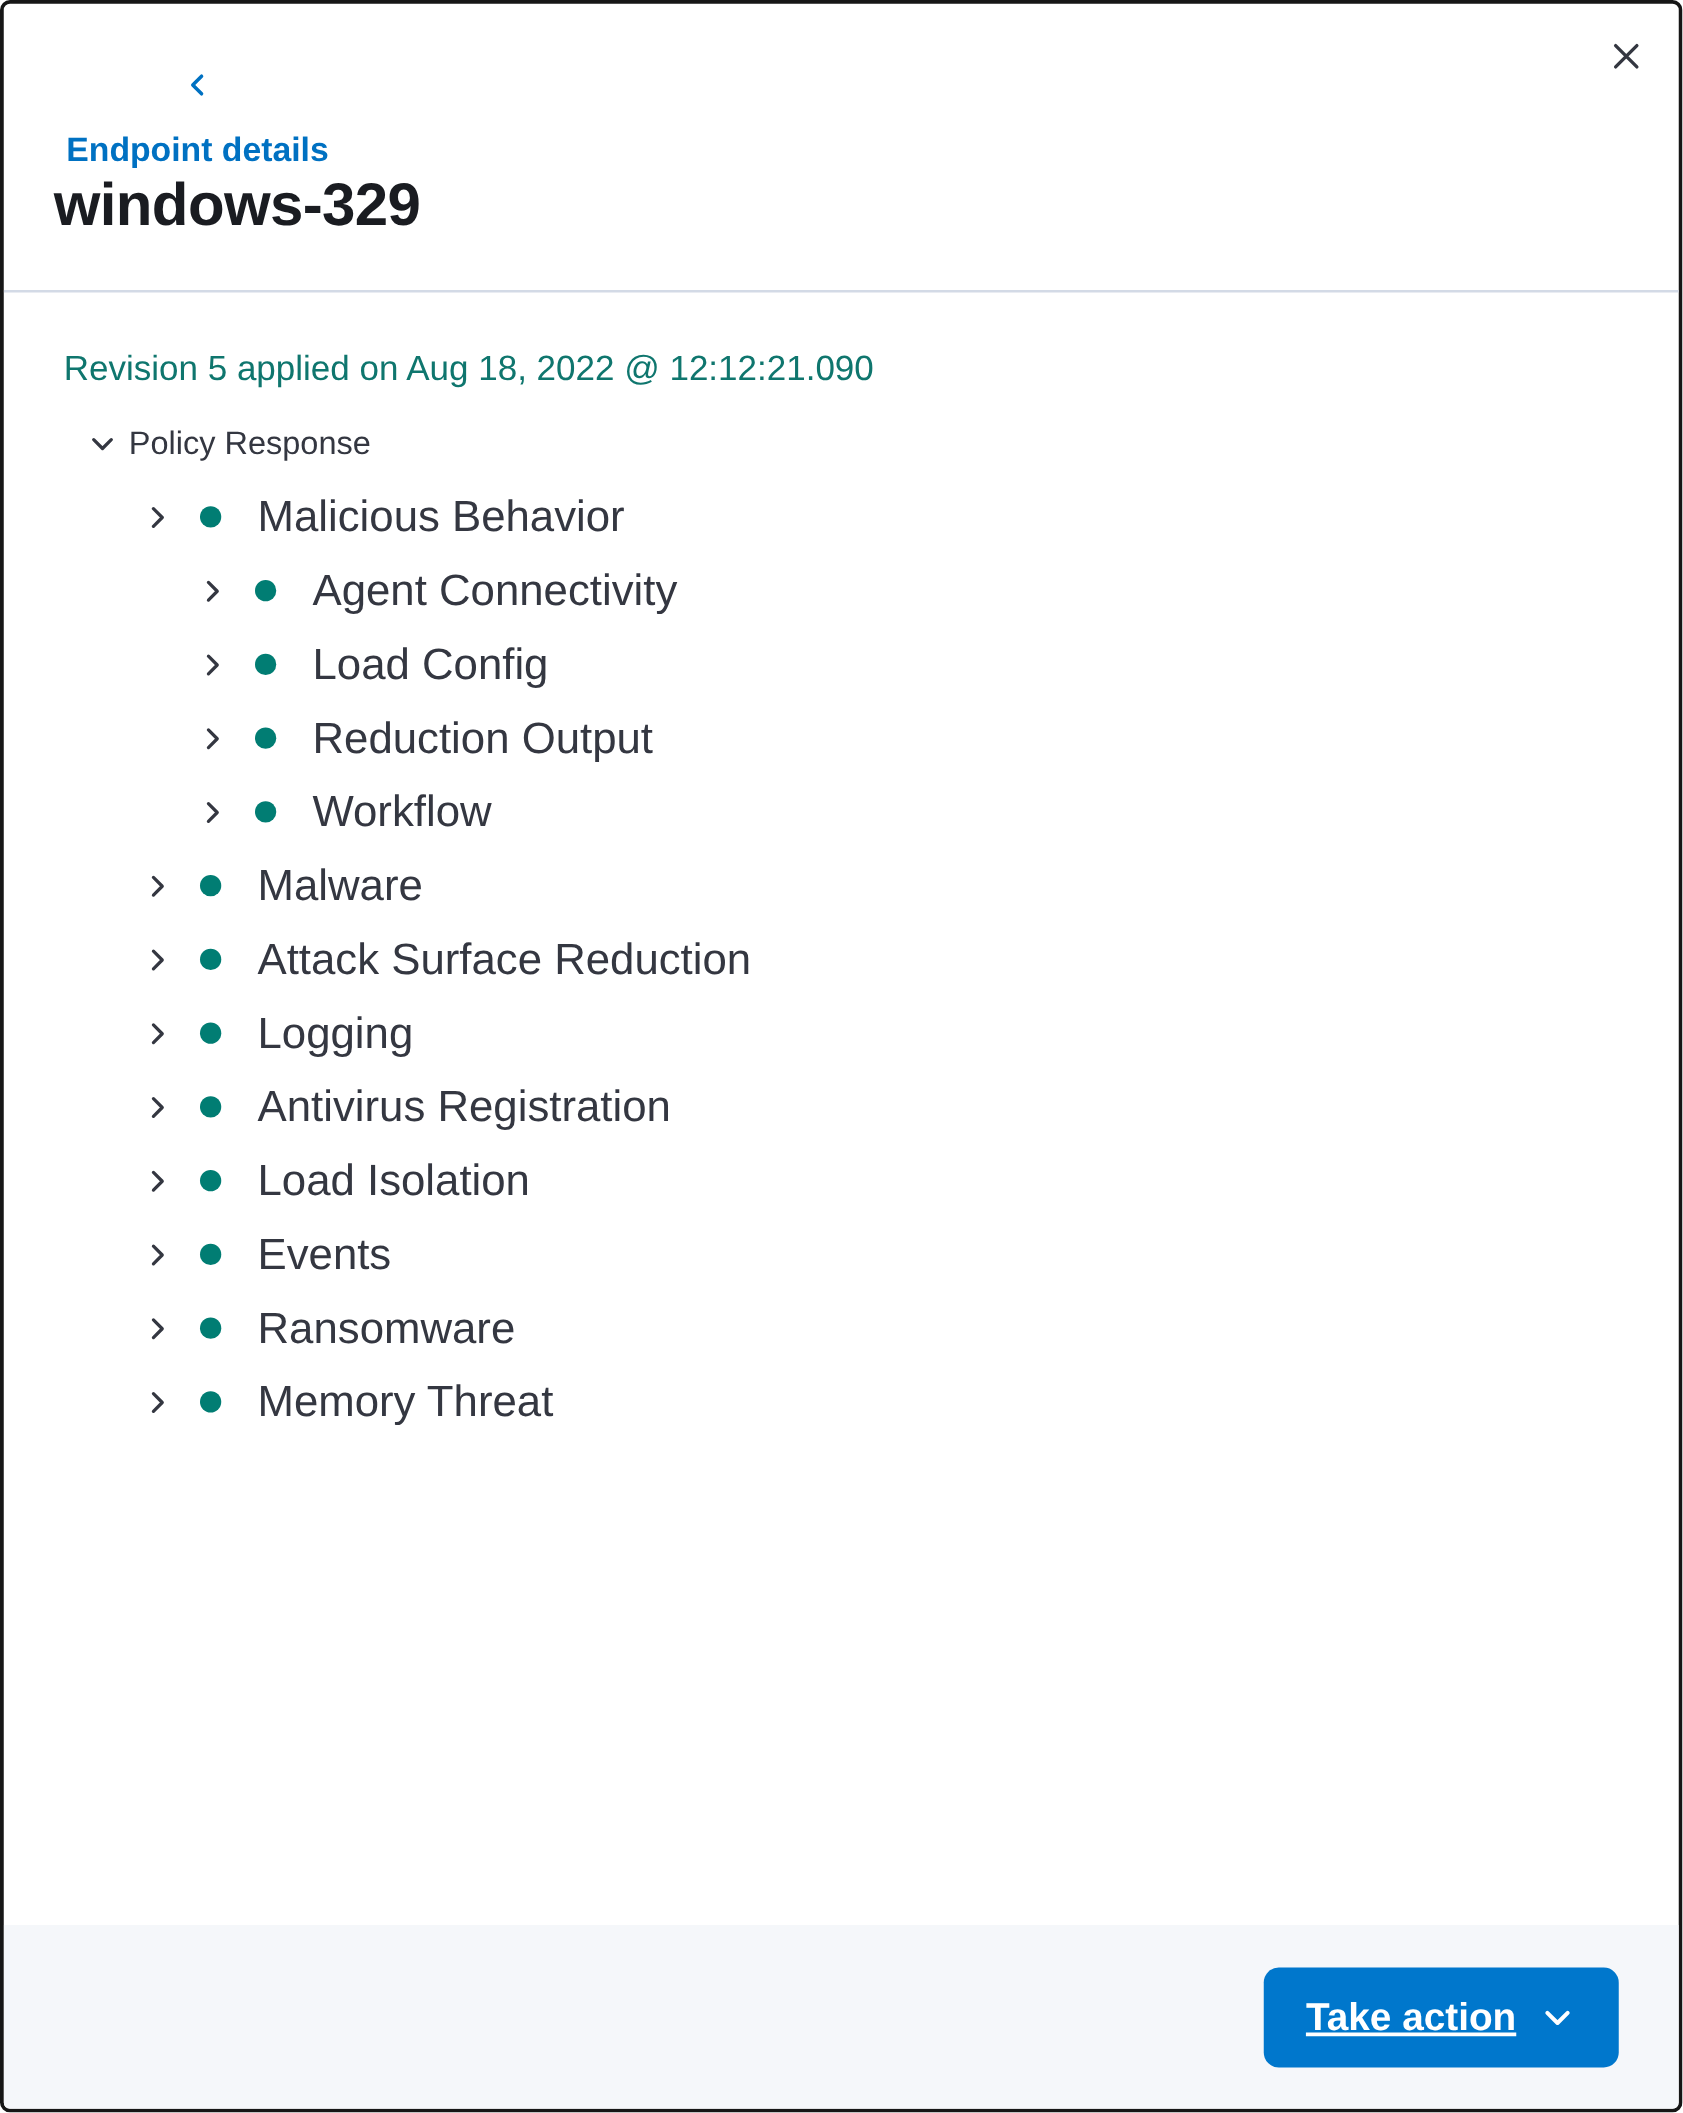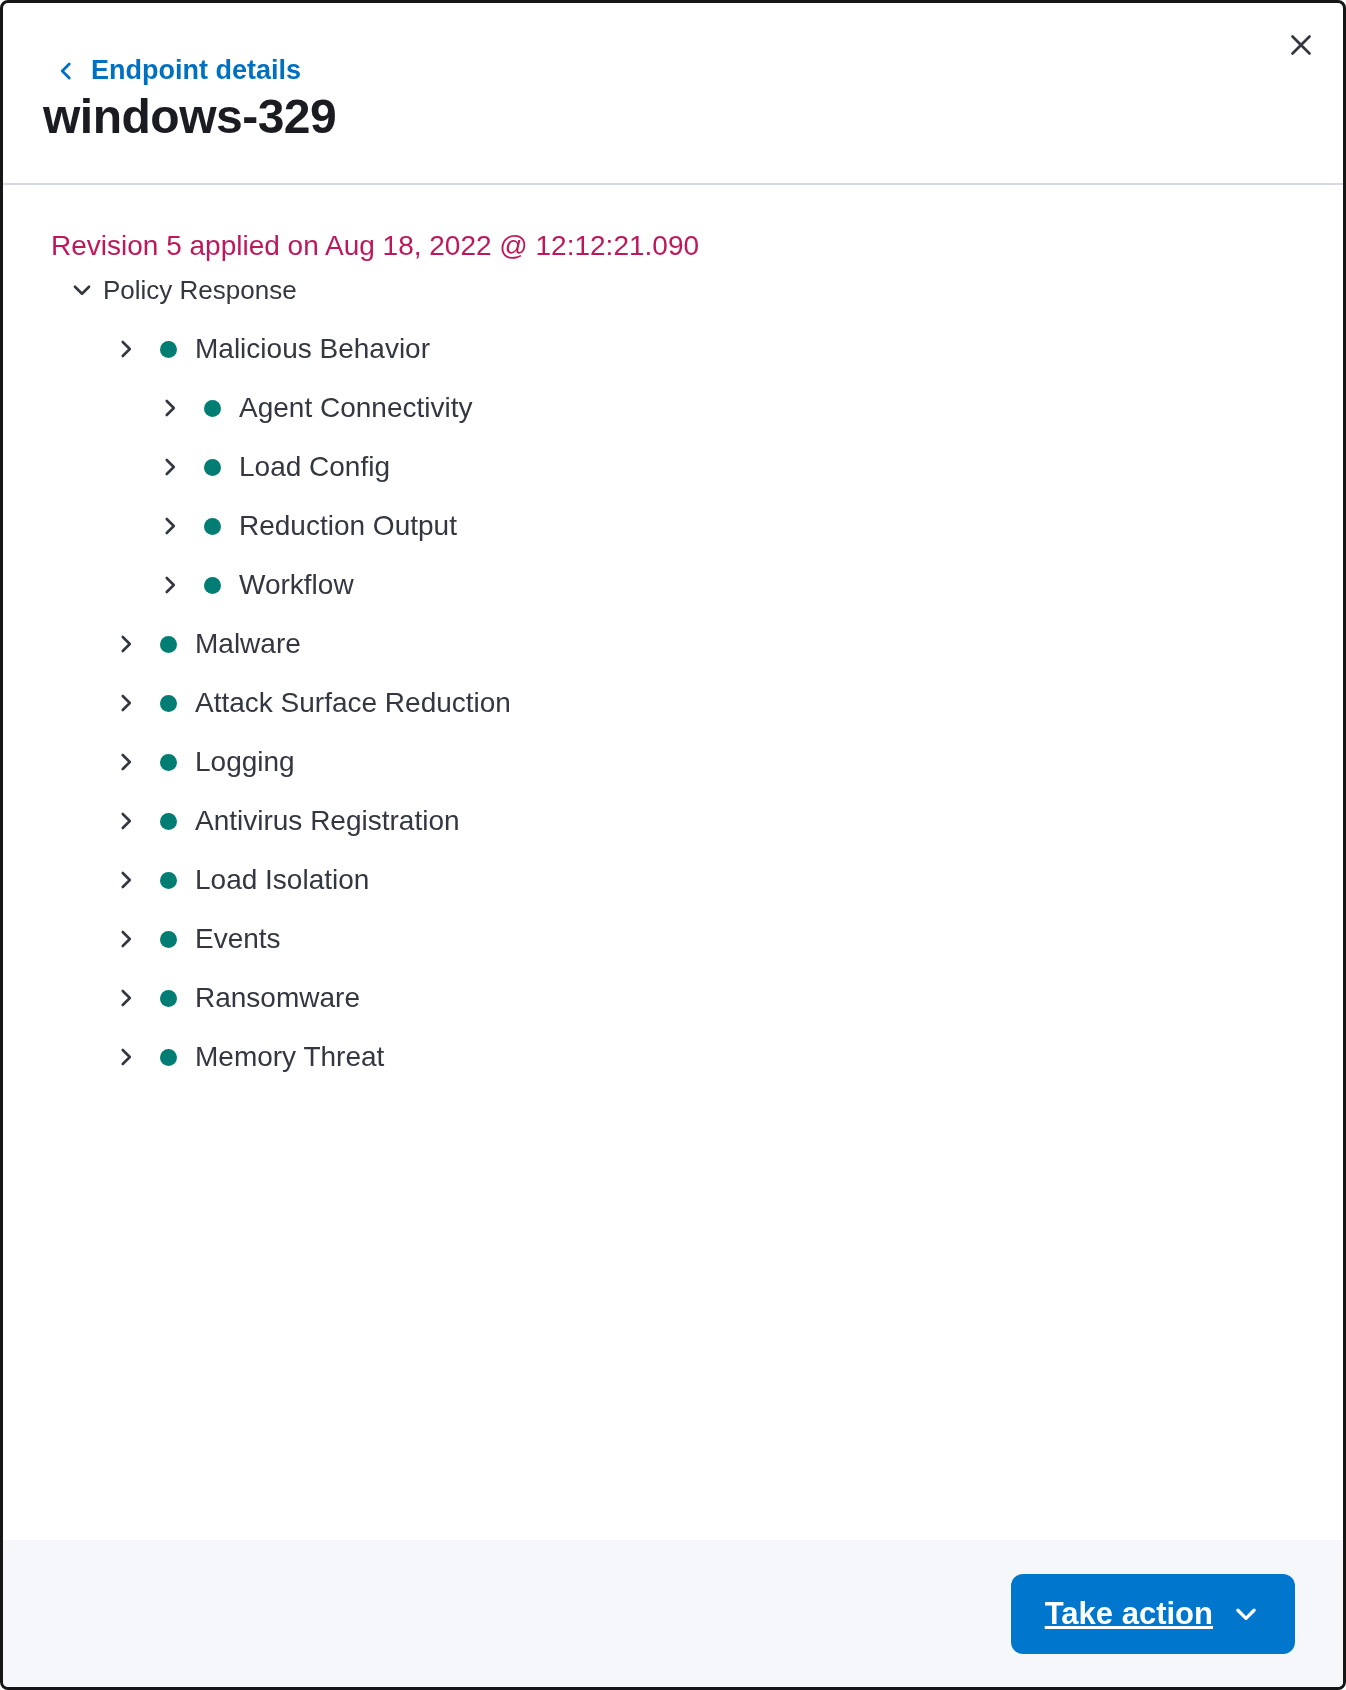--- a/index.html
+++ b/index.html
@@ -17,24 +17,24 @@
   }
 
   
   .flyout-header {
     flex: 0 0 auto;
     padding: 52px 44px 38px 40px;
     border-bottom: 2px solid #D3DAE6;
     position: relative;
   }
   .back-link {
-    display: inline-flex; align-items: center; gap: 12px;
+    display: inline-flex; align-items: center; gap: 24px;
     color: #0071C2; font-size: 27px; font-weight: 600;
     cursor: pointer; margin-left: 10px; margin-bottom: 0;
-    background: none; border: none; font-family: inherit;
+    background: none; border: none; font-family: inherit; flex-direction: column;
   }
   .back-link svg { width: 26px; height: 26px; display: block; }
   .flyout-title {
     font-size: 48px; font-weight: 700; color: #1a1c21;
     letter-spacing: -0.5px; line-height: 1.2;
   }
   .close-btn {
     position: absolute; top: 22px; right: 22px;
     width: 40px; height: 40px;
     display: flex; align-items: center; justify-content: center;
@@ -42,22 +42,22 @@
   }
   .close-btn svg { width: 34px; height: 34px; display: block; }
 
   
   .flyout-body {
     flex: 1 1 auto;
     padding: 44px 44px 0 44px;
     overflow: hidden;
   }
   .revision-text {
-    color: #be185d; font-size: 28px; line-height: 34px;
-    margin-left: 4px; 
+    color: #0f766e; font-size: 28px; line-height: 34px;
+    margin-left: 4px; margin-bottom: 16px;
   }
 
   
   .tree { width: 100%; }
   .tree-row {
     display: flex; align-items: center;
     height: 54px; margin-bottom: 5px;
     border-radius: 12px;
     cursor: pointer;
     width: 100%;
@@ -70,22 +70,22 @@
   .tree-row .twisty svg { width: 26px; height: 26px; display: block; }
   .lvl-0 { padding-left: 22px; }
   .lvl-1 { padding-left: 66px; }
   .lvl-2 { padding-left: 110px; }
   .status-dot {
     flex: 0 0 auto;
     width: 17px; height: 17px; border-radius: 50%;
     margin-left: 21px;
   }
   .tree-label {
-    margin-left: 18px;
-    font-size: 28px; color: #343741; line-height: 1.2;
+    margin-left: 29px;
+    font-size: 35px; color: #343741; line-height: 1.2;
     white-space: nowrap;
   }
   .lvl-0 .tree-label { margin-left: 8px; font-size: 26px; }
 
   
   .flyout-footer {
     flex: 0 0 147px;
     background: #F5F7FA;
     display: flex; align-items: center; justify-content: flex-end;
     padding: 0 48px;

